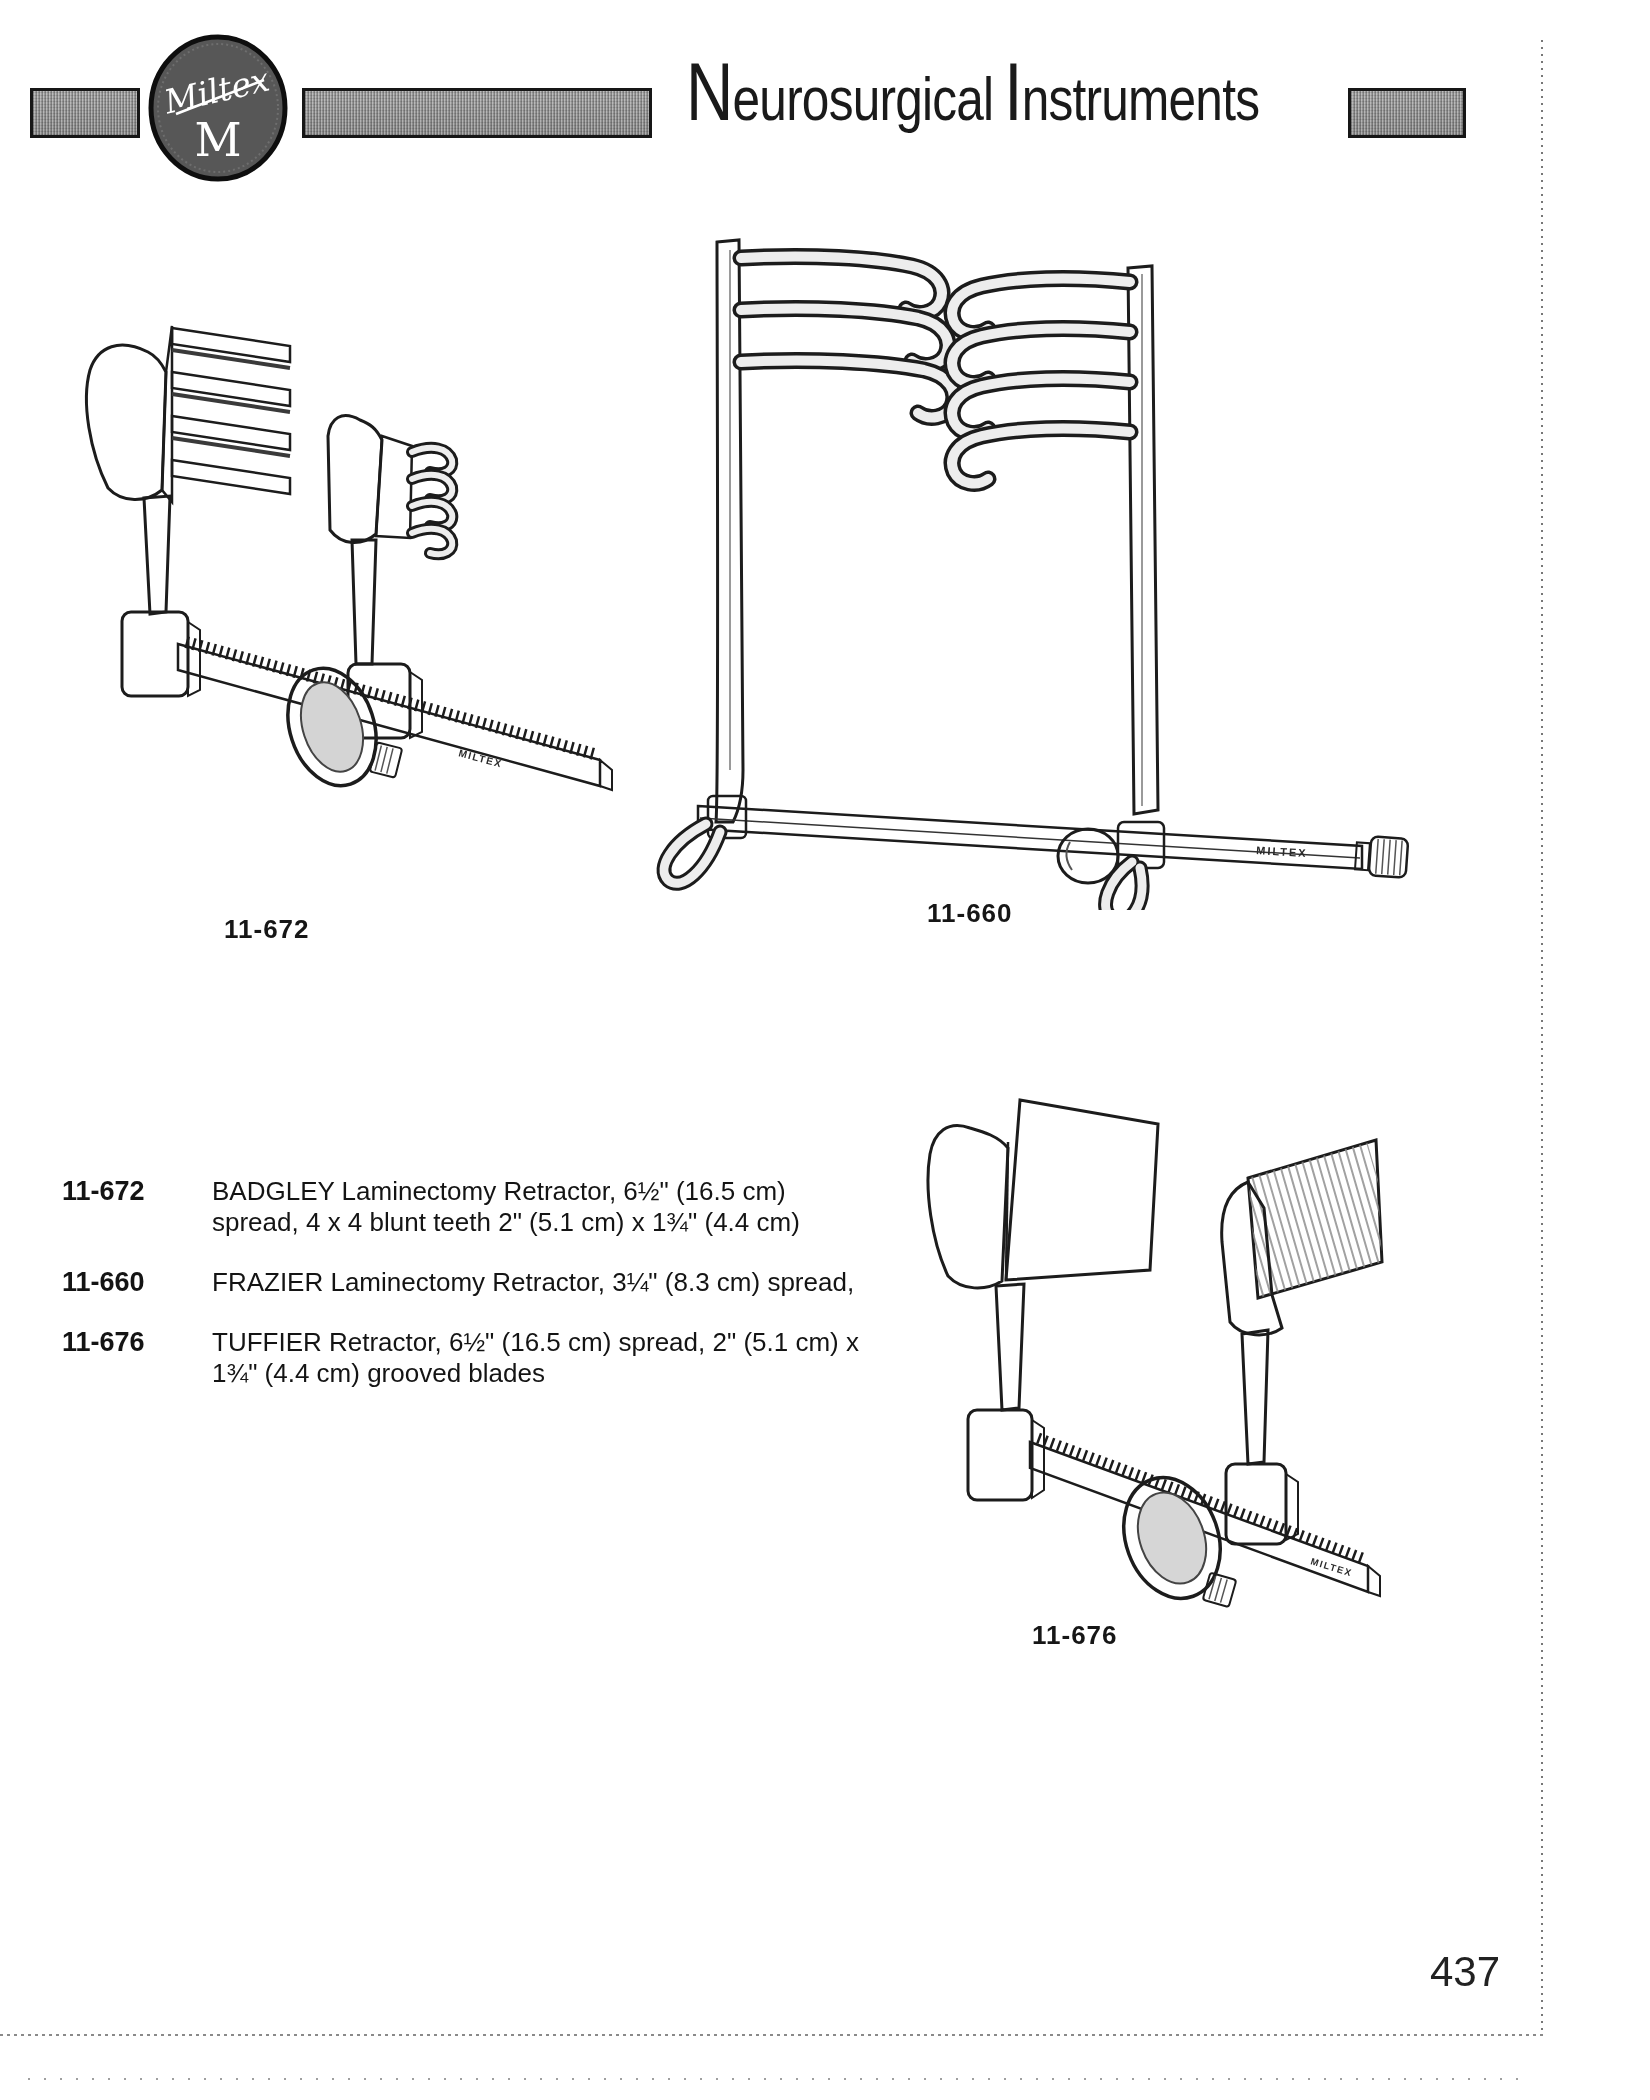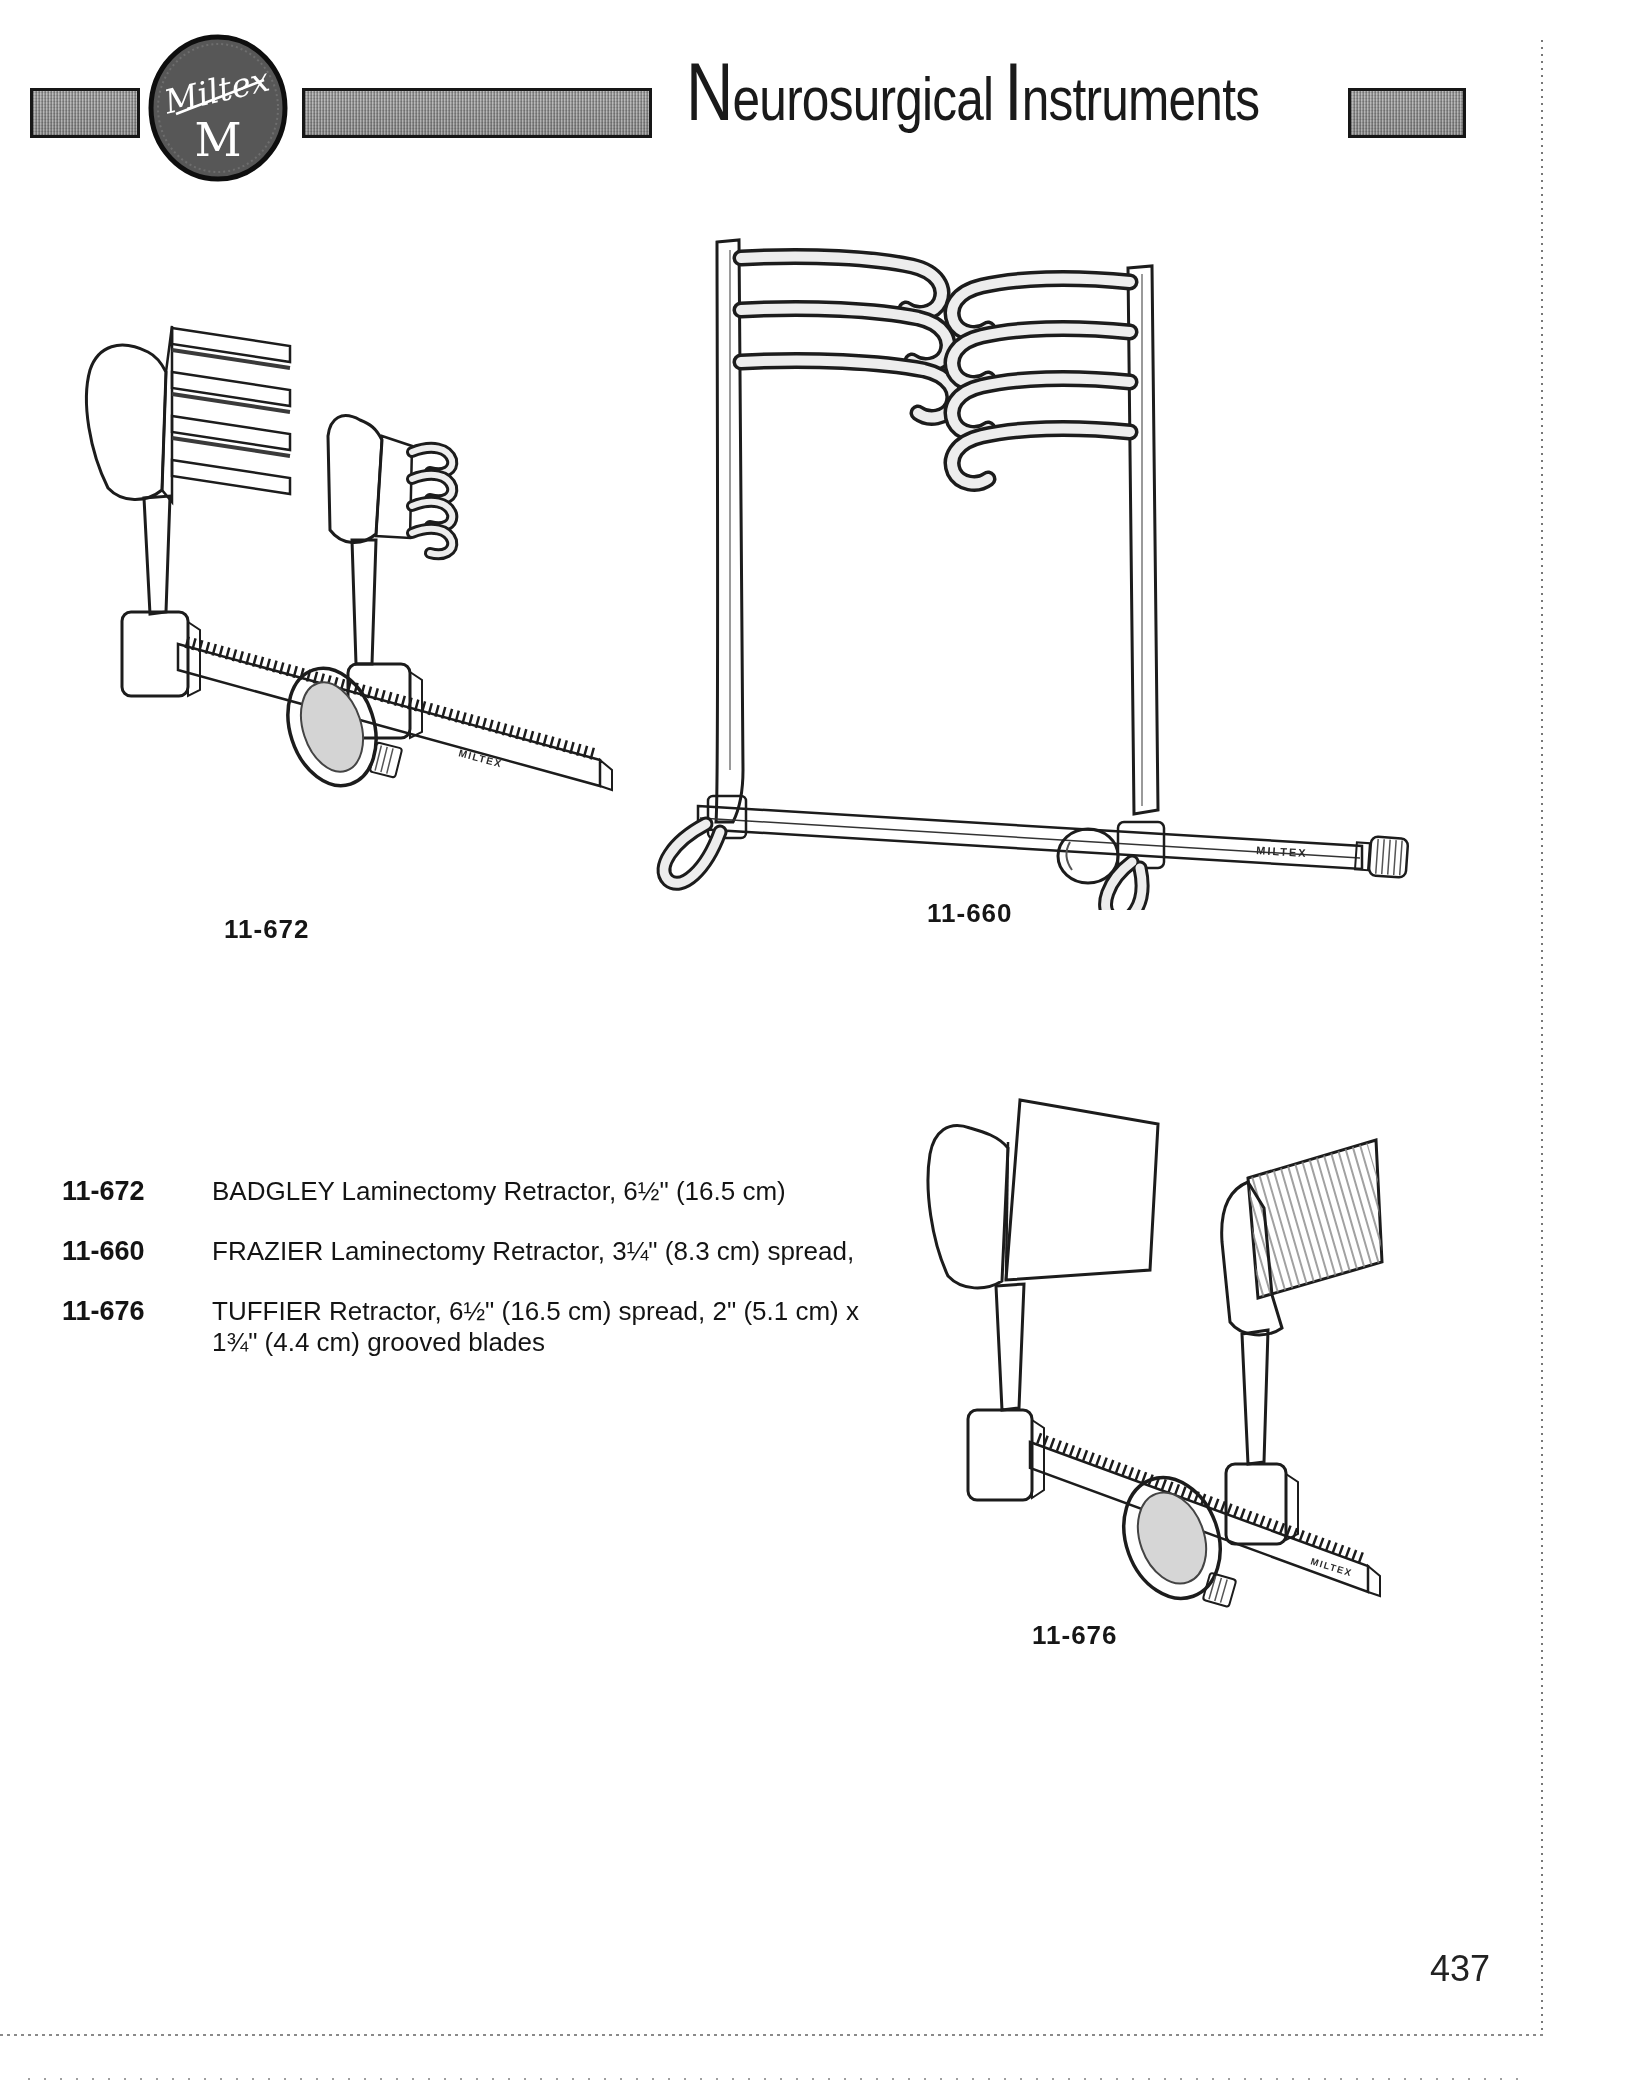--- a/index.html
+++ b/index.html
@@ -38,21 +38,21 @@
   .ln{stroke:#1c1c1c;fill:none;}
   .bar-mark{font-family:"Liberation Sans",sans-serif;font-weight:700;fill:#2a2a2a;}
   
   .listing{position:absolute;left:62px;top:1176px;width:820px;}
   .listing .row{display:grid;grid-template-columns:150px 1fr;}
   .listing .row + .row{margin-top:29px;}
   .listing .code{font-weight:700;font-size:27px;line-height:31px;}
   .listing .desc{font-size:26px;line-height:31px;}
   .listing .desc span{display:block;}
   
-  .page-number{position:absolute;left:1430px;top:1948px;font-size:36px;color:#222;}
+  .page-number{position:absolute;left:1430px;top:1948px;font-size:42px;color:#222;}
   .dotted-v{
     position:absolute;left:1541px;top:40px;width:2px;height:1996px;
     background:repeating-linear-gradient(180deg,#777 0 2px,transparent 2px 7px);
   }
   .dotted-h1{
     position:absolute;left:0;top:2034px;width:1543px;height:2px;
     background:repeating-linear-gradient(90deg,#8a8a8a 0 3px,transparent 3px 7px);
   }
   .dotted-h2{
     position:absolute;left:28px;top:2078px;width:1504px;height:2px;
@@ -234,20 +234,21 @@
       <text class="bar-mark" font-size="9.5" letter-spacing="1.5" transform="translate(490 474) rotate(17)">MILTEX</text>
     </svg>
   </div>
   <div class="fig-caption" style="left:1032px;top:1620px;">11-676</div>
 
   <div class="listing">
     <div class="row">
       <div class="code">11-672</div>
       <div class="desc">
         <span>BADGLEY Laminectomy Retractor, 6½" (16.5 cm)</span>
+        <span>spread,  4 x 4 blunt teeth 2" (5.1 cm) x 1¾" (4.4 cm)</span>
       </div>
     </div>
     <div class="row">
       <div class="code">11-660</div>
       <div class="desc">
         <span>FRAZIER Laminectomy Retractor, 3¼" (8.3 cm) spread,</span>
       </div>
     </div>
     <div class="row">
       <div class="code">11-676</div>

